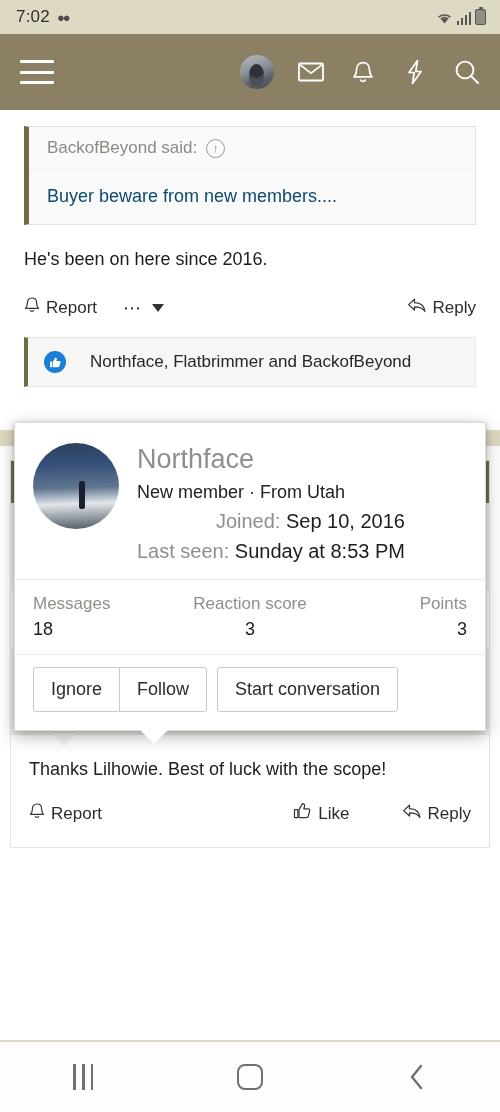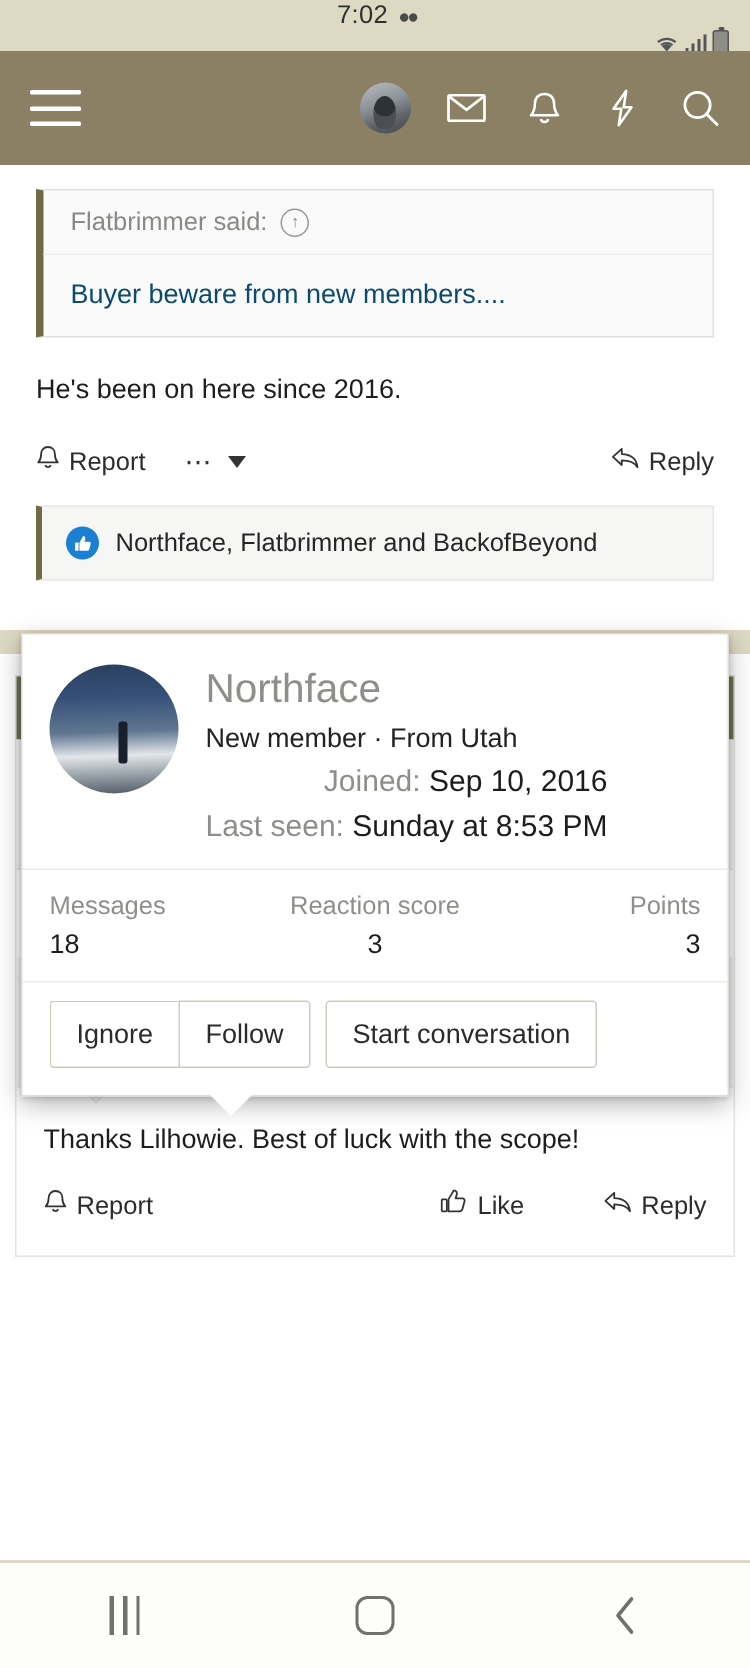--- a/index.html
+++ b/index.html
@@ -9,21 +9,21 @@
     background: #ffffff;
     overflow: hidden;
   }
   body { position: relative; }
 
   
   .status-bar {
     height: 34px; background: #ded9c2;
     display: flex; align-items: center;
     padding: 0 14px 0 16px;
-    position: relative; z-index: 60; flex-direction: column;
+    position: relative; z-index: 60;
   }
   .status-time { font-size: 17px; color: #2f2f2f; letter-spacing: .2px; }
   .status-left { display: flex; align-items: center; gap: 7px; }
   .status-right { margin-left: auto; display: flex; align-items: flex-end; gap: 4px; }
   .glyph-voicemail { font-size: 13px; color: #4a4a4a; letter-spacing: -2px; }
 
   .wifi-ico { width: 17px; height: 14px; position: relative; }
   .sig-ico { display: flex; align-items: flex-end; gap: 1.5px; height: 14px; }
   .sig-ico i { width: 2.5px; background: #555; display: block; }
   .batt-ico {
@@ -91,23 +91,23 @@
   .act { display: flex; align-items: center; gap: 6px; cursor: pointer; }
   .act + .act { margin-left: 26px; }
   .act-right { margin-left: auto; display: flex; align-items: center; gap: 26px; }
   .dots-more { display: flex; align-items: center; gap: 9px; cursor: pointer; }
   .dots { letter-spacing: 2px; font-size: 18px; color: #333; }
   .caret { width: 0; height: 0; border-left: 6px solid transparent;
     border-right: 6px solid transparent; border-top: 8px solid #333; }
 
   
   .reaction-bar {
-    margin: 18px 24px 1px 24px; background: #f6f6f4;
+    margin: 18px 24px 11px 24px; background: #f6f6f4;
     border: 1px solid #e6e6e2; border-left: 4px solid #6f6b46;
-    padding: 13px 16px; display: flex; align-items: center; gap: 11px;
+    padding: 13px 16px; display: flex; align-items: center; gap: 24px;
     font-size: 17px; color: #262626;
   }
   .like-chip {
     width: 22px; height: 22px; border-radius: 50%; background: #1b7fd4;
     display: flex; align-items: center; justify-content: center; flex-shrink: 0;
   }
 
   .post-gap { height: 32px; background: #fff; }
   .divider-band { height: 16px; background: #ddd9c3; }
   .gap-small { height: 14px; background: #fff; }
@@ -283,21 +283,21 @@
       </svg>
     </div>
   </div>
 </div>
 
 <div class="content">
 
   <div class="post-body">
     <div class="quote-box">
       <div class="quote-head">
-        <span>Flatbrimmer said:</span>
+        <span>BackofBeyond said:</span>
         <span class="quote-jump">↑</span>
       </div>
       <div class="quote-text">Buyer beware from new members....</div>
     </div>
     <div class="post-text">He's been on here since 2016.</div>
   </div>
 
   <div class="action-row">
     <div class="act">
       <span>

